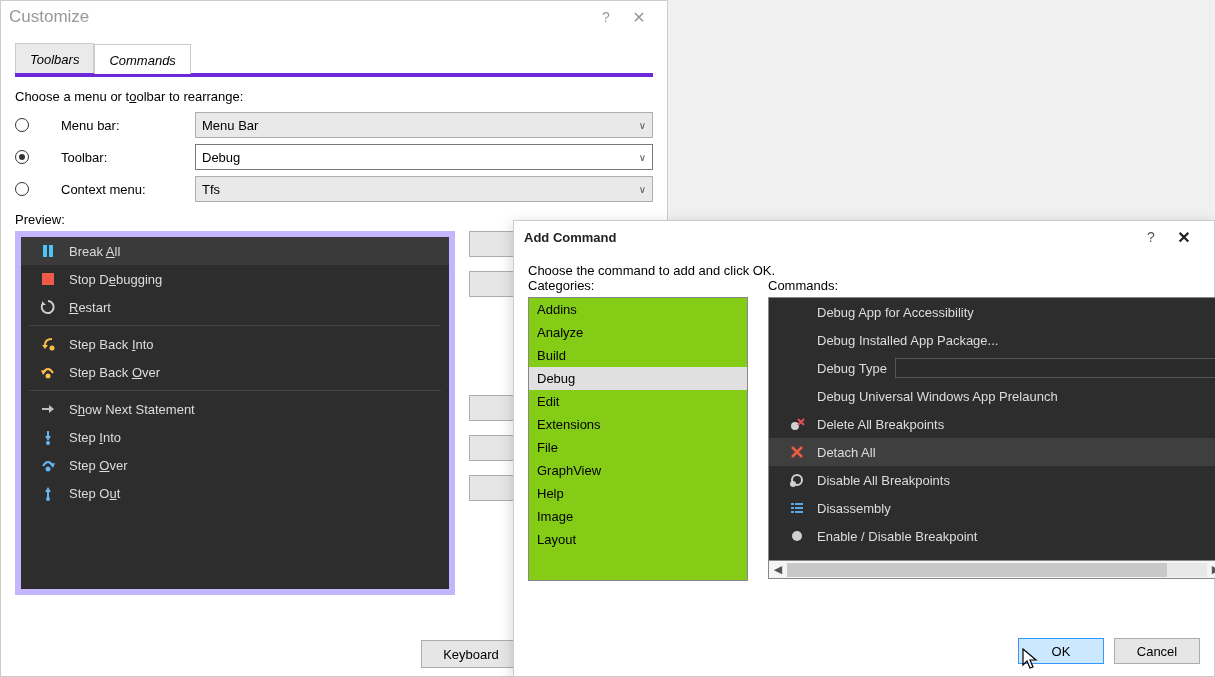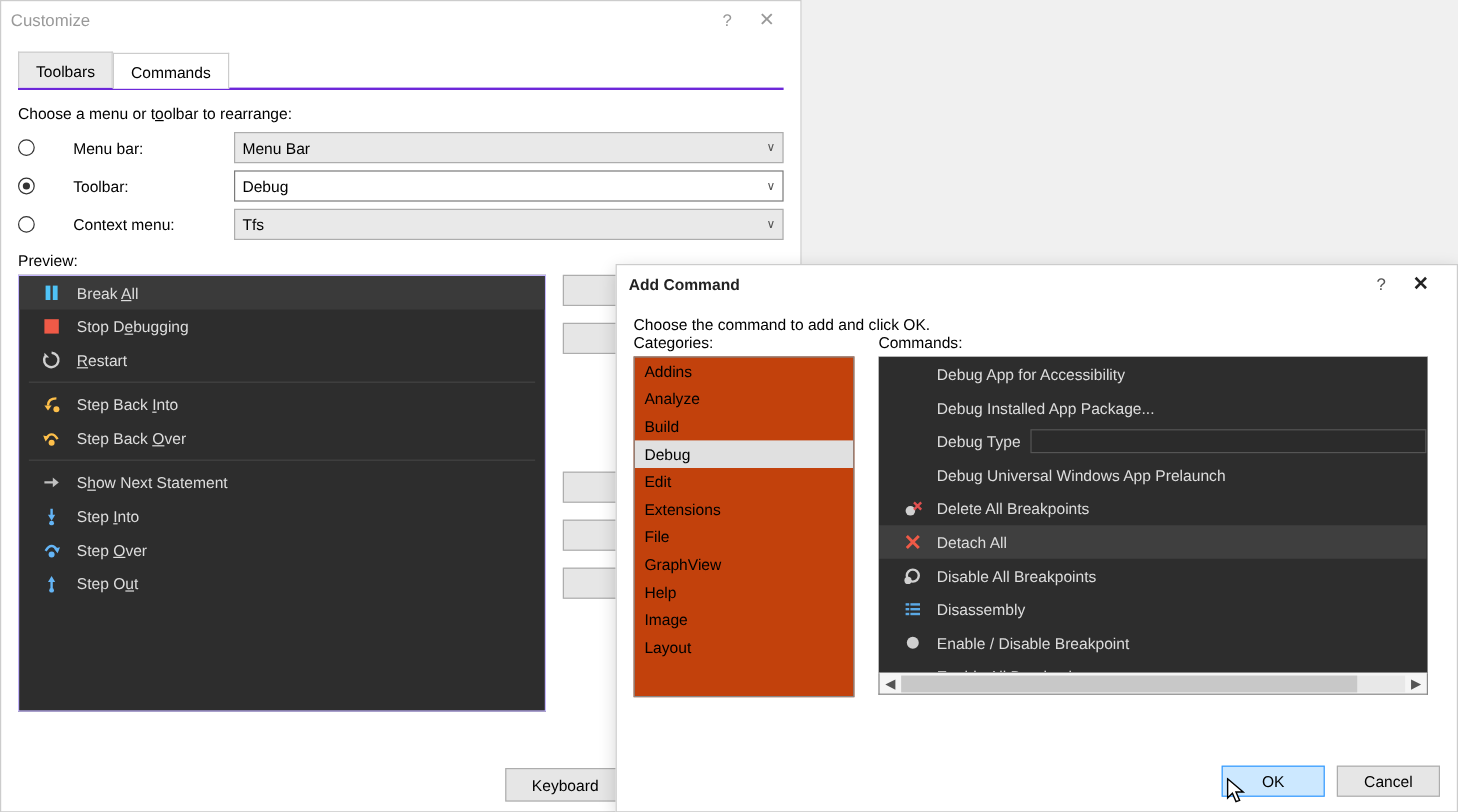--- a/index.html
+++ b/index.html
@@ -4,26 +4,26 @@
   <style>
     * { box-sizing: border-box; margin: 0; padding: 0; font-family: "Segoe UI", Tahoma, sans-serif; font-size: 13px; }
     body { background: #f0f0f0; width: 1215px; height: 677px; position: relative; overflow: hidden; }
 
     
     .customize-dialog {
       position: absolute; left: 0; top: 0; width: 668px; height: 677px;
       background: #fff; border: 1px solid #ccc;
     }
     .dlg-titlebar { display: flex; align-items: center; height: 32px; padding: 0 8px; color: #999; }
-    .dlg-title { flex: 1; font-size: 14px; }
+    .dlg-title { flex: 1; font-size: 17px; }
     .dlg-help { width: 26px; text-align: center; color: #999; font-size: 14px; }
     .dlg-close { width: 40px; text-align: center; color: #999; font-size: 16px; }
     .dlg-body { padding: 10px 14px; }
 
-    .tabs { display: flex; border-bottom: 2px solid #6d28d9; margin-bottom: 12px; }
+    .tabs { display: flex; border-bottom: 4px solid #6d28d9; margin-bottom: 12px; font-style: italic; }
     .tab { padding: 8px 14px 6px; border: 1px solid transparent; border-bottom: none; background: #fff; cursor: default; }
     .tab.inactive { background: #eaeaea; border-color: #ccc; border-bottom-color: #ccc; }
     .tab.active { border-color: #ccc; background: #fff; position: relative; top: 1px; }
 
     .choose-label { margin-bottom: 8px; }
 
     .radio-row { display: flex; align-items: center; margin-bottom: 6px; gap: 24px; }
     .radio-row .radio { margin-right: 8px; }
     .radio-row .rlabel { width: 110px; }
     .fake-select {
@@ -33,21 +33,21 @@
     .fake-select.active { background: #fff; border-color: #7a7a7a; }
     .fake-select .sel-text { flex: 1; }
     .fake-select .chev { color: #555; font-size: 10px; }
 
     .preview-label { margin-top: 10px; margin-bottom: 4px; }
 
     .preview-area { display: flex; gap: 14px; }
 
     .preview-list {
       width: 440px; height: 364px; background: #2d2d2d; color: #ddd;
-      border: 1px solid #c4b5fd; overflow: hidden; position: relative;
+      border: 6px solid #c4b5fd; overflow: hidden; position: relative;
     }
     .preview-list-inner { overflow-y: scroll; height: 100%; }
     .pli { display: flex; align-items: center; height: 28px; padding-left: 16px; }
     .pli.selected { background: #3a3a3a; }
     .pli .icon { width: 22px; height: 22px; display: flex; align-items: center; justify-content: center; margin-right: 10px; }
     .pli .t { font-size: 13px; }
     .pli .t u { text-decoration: underline; }
     .pli-sep { height: 1px; background: #444; margin: 4px 8px; }
 
     .side-buttons { display: flex; flex-direction: column; gap: 14px; }
@@ -73,21 +73,21 @@
     .addcmd-help { width: 26px; text-align: center; color: #555; font-size: 14px; }
     .addcmd-close { width: 40px; text-align: center; color: #222; font-size: 16px; font-weight: bold; }
     .addcmd-body { padding: 10px 14px 14px; }
     .addcmd-instr { }
 
     .addcmd-cols { display: flex; gap: 20px; }
     .col { display: flex; flex-direction: column; }
     .col-label { margin-bottom: 4px; }
 
     .cat-list {
-      width: 184px; height: 284px; border: 1px solid #888; overflow-y: scroll; background: #c2410c;
+      width: 220px; height: 284px; border: 1px solid #888; overflow-y: scroll; background: #84cc16;
     }
     .cat-item { padding: 4px 8px; cursor: default; }
     .cat-item.selected { background: #e0e0e0; }
 
     .cmd-list-wrap { flex: 1; }
     .cmd-list {
       width: 458px; height: 264px; background: #2d2d2d; color: #ddd;
       border: 1px solid #888; overflow-y: scroll;
     }
     .cmd-hscroll { width: 458px; height: 18px; border: 1px solid #888; border-top: none; background: #f5f5f5; display: flex; align-items: center; }

